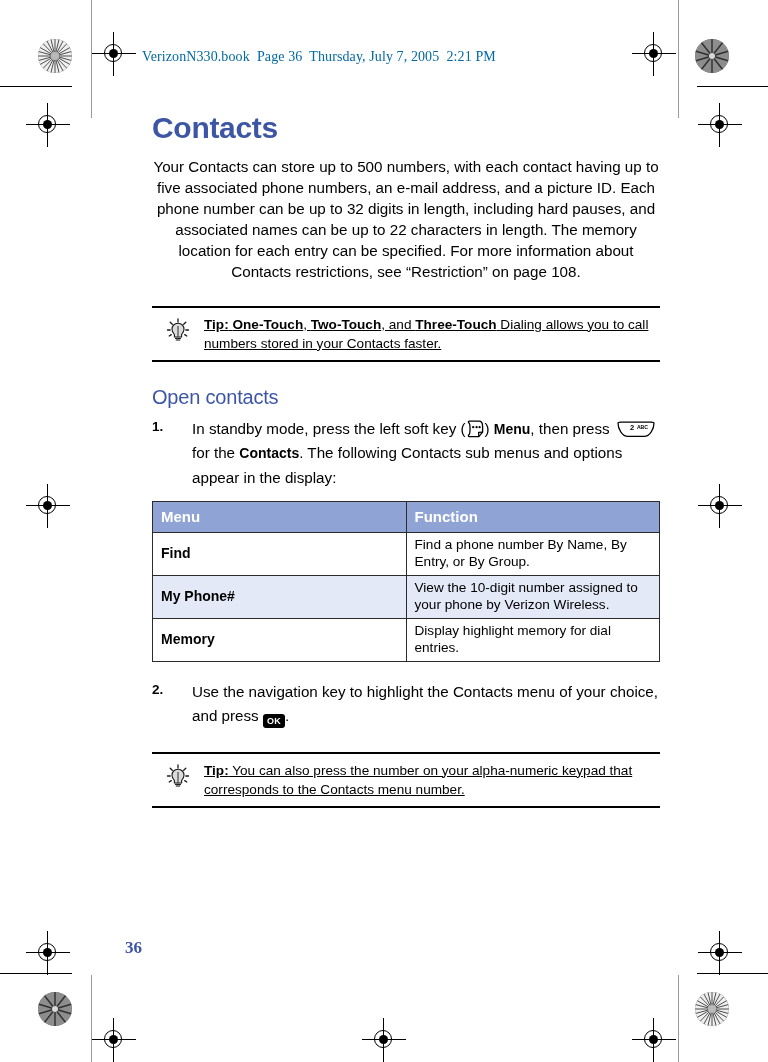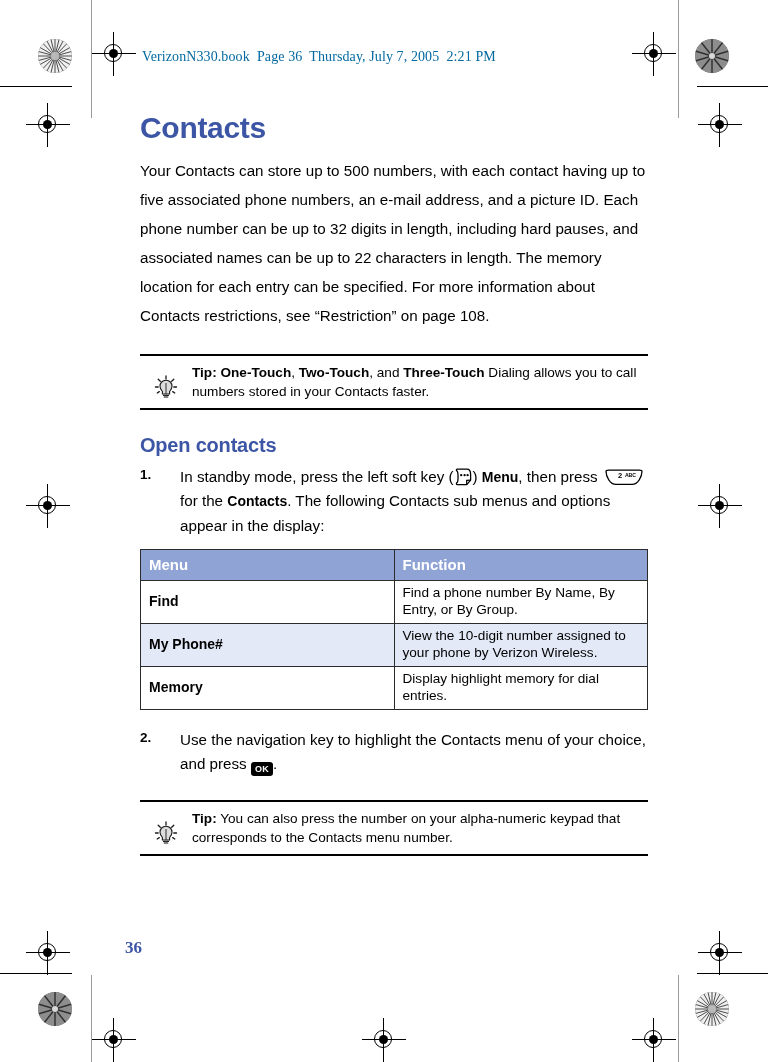--- a/index.html
+++ b/index.html
@@ -88,57 +88,59 @@
     font-family: "Liberation Serif", serif;
     font-size: 14px;
     color: #0369a1;
     white-space: pre;
     letter-spacing: 0.1px;
   }
 
   
   .content {
     position: absolute;
-    left: 140px;
+    left: 152px;
     top: 112px;
     width: 508px;
   }
 
   h1.chapter-title {
     margin: 0 0 12px 0;
     font-size: 30px;
     font-weight: bold;
     color: #3c56a5;
     letter-spacing: -0.3px;
     line-height: 1.05;
   }
 
   h2.section-title {
     margin: 0 0 8px 0;
     font-size: 20px;
-    font-weight: bold;
+    font-weight: normal;
     color: #3c56a5;
     letter-spacing: -0.2px;
   }
 
   p.body-text {
     margin: 0;
     font-size: 15.2px;
-    line-height: 29px;
+    line-height: 21px;
     color: #000;
+    text-align: center;
   }
 
   
   .tip-box {
     margin: 0;
     border-top: 2.5px solid #000;
     border-bottom: 2.5px solid #000;
     padding: 7px 0 7px 0;
     display: flex;
-    align-items: flex-end;
+    align-items: flex-start;
+    text-decoration: underline;
   }
   .tip-icon {
     width: 52px;
     flex: 0 0 52px;
     display: flex;
     justify-content: center;
     padding-top: 3px;
   }
   .tip-text {
     flex: 1;

